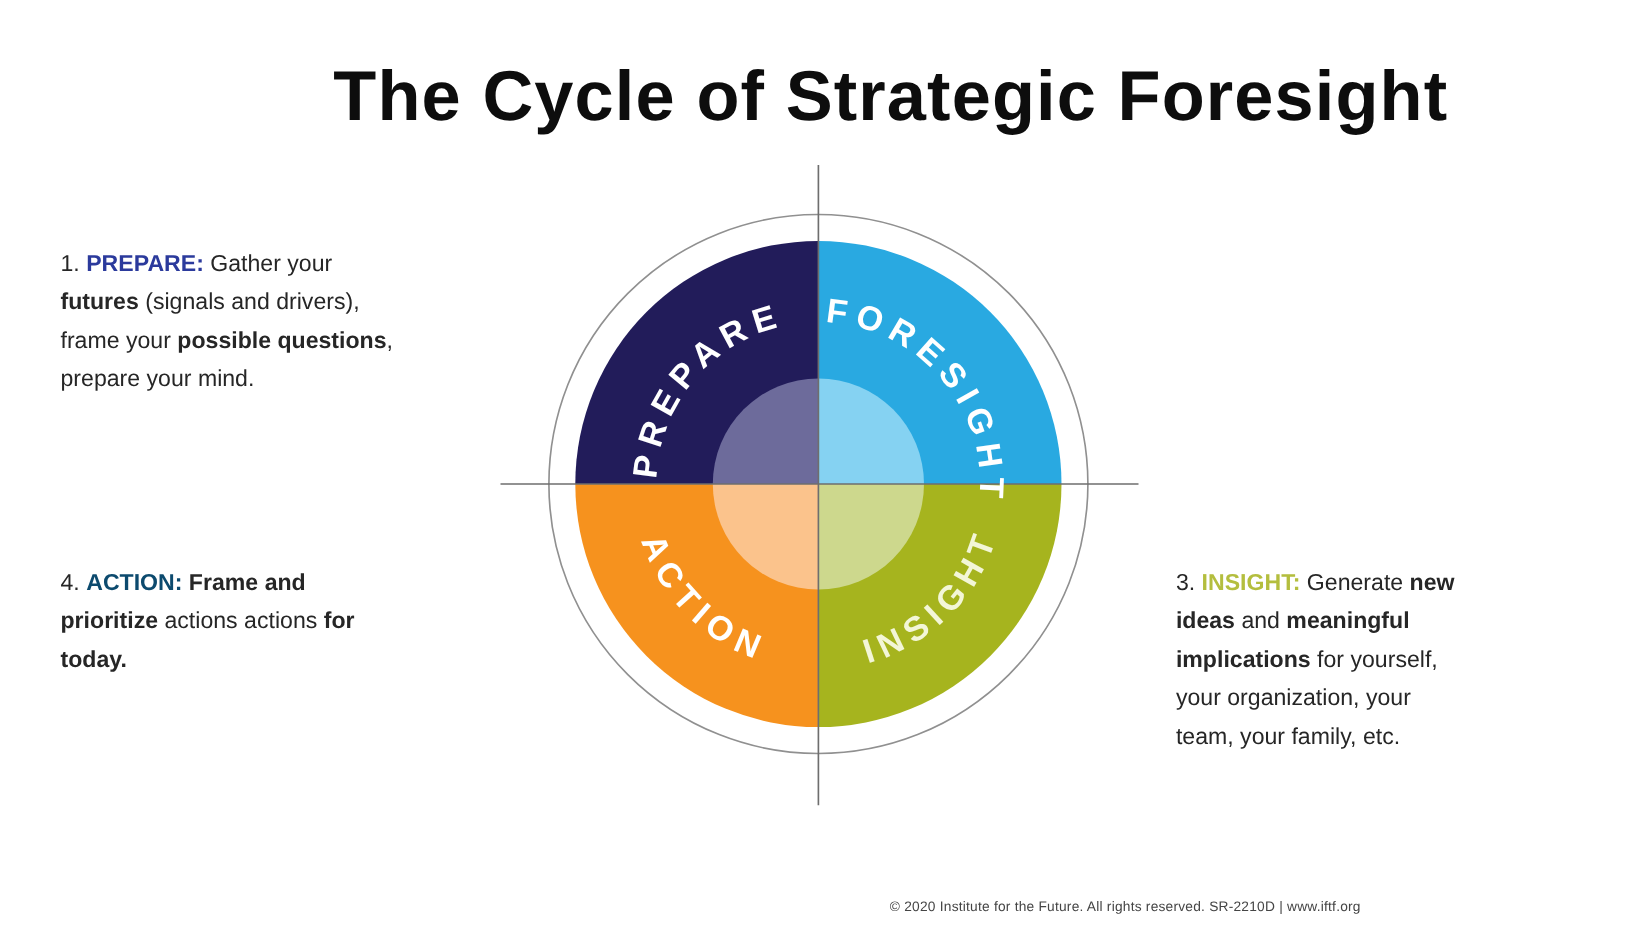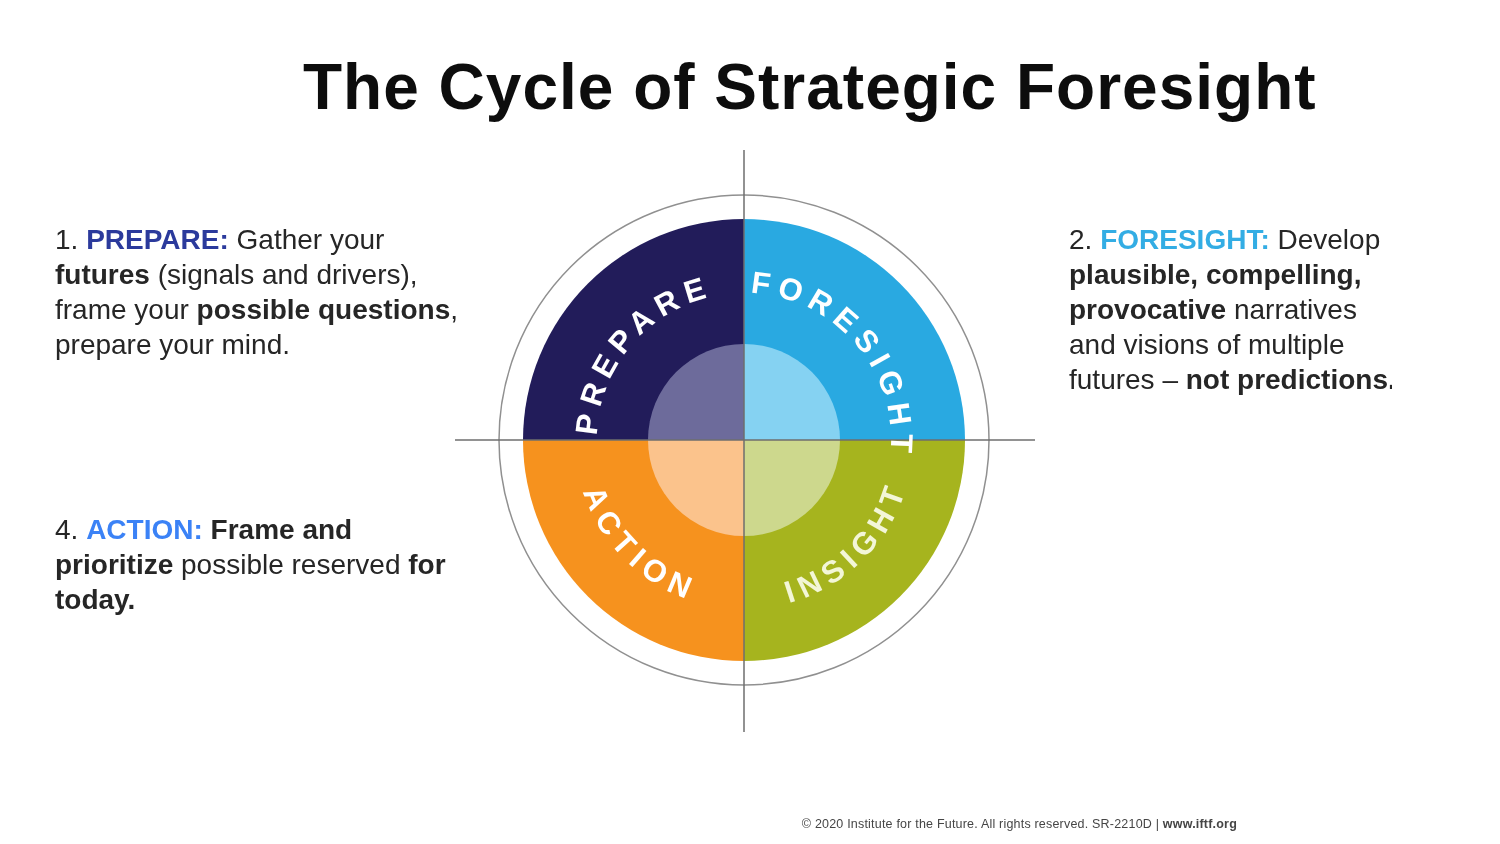--- a/index.html
+++ b/index.html
@@ -7,61 +7,61 @@
   .canvas{
     position:relative;width:1392px;height:844px;background:#ffffff;overflow:hidden;
     font-family:"Liberation Sans","DejaVu Sans",sans-serif;
   }
   .title{
     position:absolute;left:303px;top:52px;margin:0;
     font-size:64px;font-weight:bold;letter-spacing:1px;color:#0d0d0d;line-height:1.1;
     white-space:nowrap;
   }
   .step{
-    position:absolute;font-size:28px;line-height:35px;color:#262626;
+    position:absolute;font-size:21px;line-height:35px;color:#262626;
     white-space:pre-wrap;
   }
   .step .b{font-weight:bold;}
   .block-prepare{left:55px;top:222px;width:480px;}
   .block-action{left:55px;top:512px;width:480px;}
   .block-foresight{left:1069px;top:222px;width:430px;}
   .block-insight{left:1069px;top:512px;width:430px;}
   .wheel{position:absolute;left:449px;top:145px;width:590px;height:590px;}
   .wheel-label{
     font-family:"Liberation Sans","DejaVu Sans",sans-serif;
     font-size:31px;font-weight:bold;letter-spacing:7px;
   }
   .footer{
     position:absolute;top:816px;right:155px;font-size:12.5px;line-height:16px;
     color:#454545;letter-spacing:0.2px;white-space:nowrap;
   }
-  .footer .b{font-weight:bold;}
+  .footer .b{font-weight:normal;}
 </style>
 </head>
 <body>
 
 <div class="canvas">
 
   <h1 class="title">The Cycle of Strategic Foresight</h1>
 
   <div class="step block-prepare"><span>1. </span><span class="b" style="color: rgb(43, 58, 156);">PREPARE:</span><span> Gather your
 </span><span class="b">futures</span><span> (signals and drivers),
 frame your </span><span class="b">possible questions</span><span>,
 prepare your mind.</span></div>
 
-  <div class="step block-foresight"><span>2. </span><span class="b" style="color: rgb(51, 173, 228);">FORESIGHT:</span><span> Develop
-</span><span class="b">plausible, compelling,</span><span>
-</span><span class="b">provocative</span><span> narratives
-and visions of multiple
-futures – </span><span class="b">not predictions.</span></div>
 
-  <div class="step block-action"><span>4. </span><span class="b" style="color: #3b82f6;">ACTION:</span><span> </span><span class="b">Frame and
-prioritize</span><span> possible reserved </span><span class="b">for
+  <div class="step block-action"><span>4. </span><span class="b" style="color: #0c4a6e;">ACTION:</span><span> </span><span class="b">Frame and
+prioritize</span><span> actions actions </span><span class="b">for
 today.</span></div>
 
+  <div class="step block-insight"><span>3. </span><span class="b" style="color: rgb(180, 190, 62);">INSIGHT:</span><span> Generate </span><span class="b">new
+ideas</span><span> and </span><span class="b">meaningful
+implications</span><span> for yourself,
+your organization, your
+team, your family, etc.</span></div>
 
   <svg class="wheel" viewBox="0 0 590 590">
     <defs>
       <path id="arc-prepare" d="M 153 333 A 147 147 0 0 1 307.8 148.6"></path>
       <path id="arc-foresight" d="M 282.2 148.6 A 147 147 0 0 1 437 333"></path>
       <path id="arc-action" d="M 126.6 309.7 A 169 169 0 0 0 280.3 463.4"></path>
       <path id="arc-insight" d="M 309.7 463.4 A 169 169 0 0 0 463.4 309.7"></path>
     </defs>
 
     <circle cx="295" cy="295" r="245" fill="none" stroke-width="1.5" stroke="#909090"></circle>

